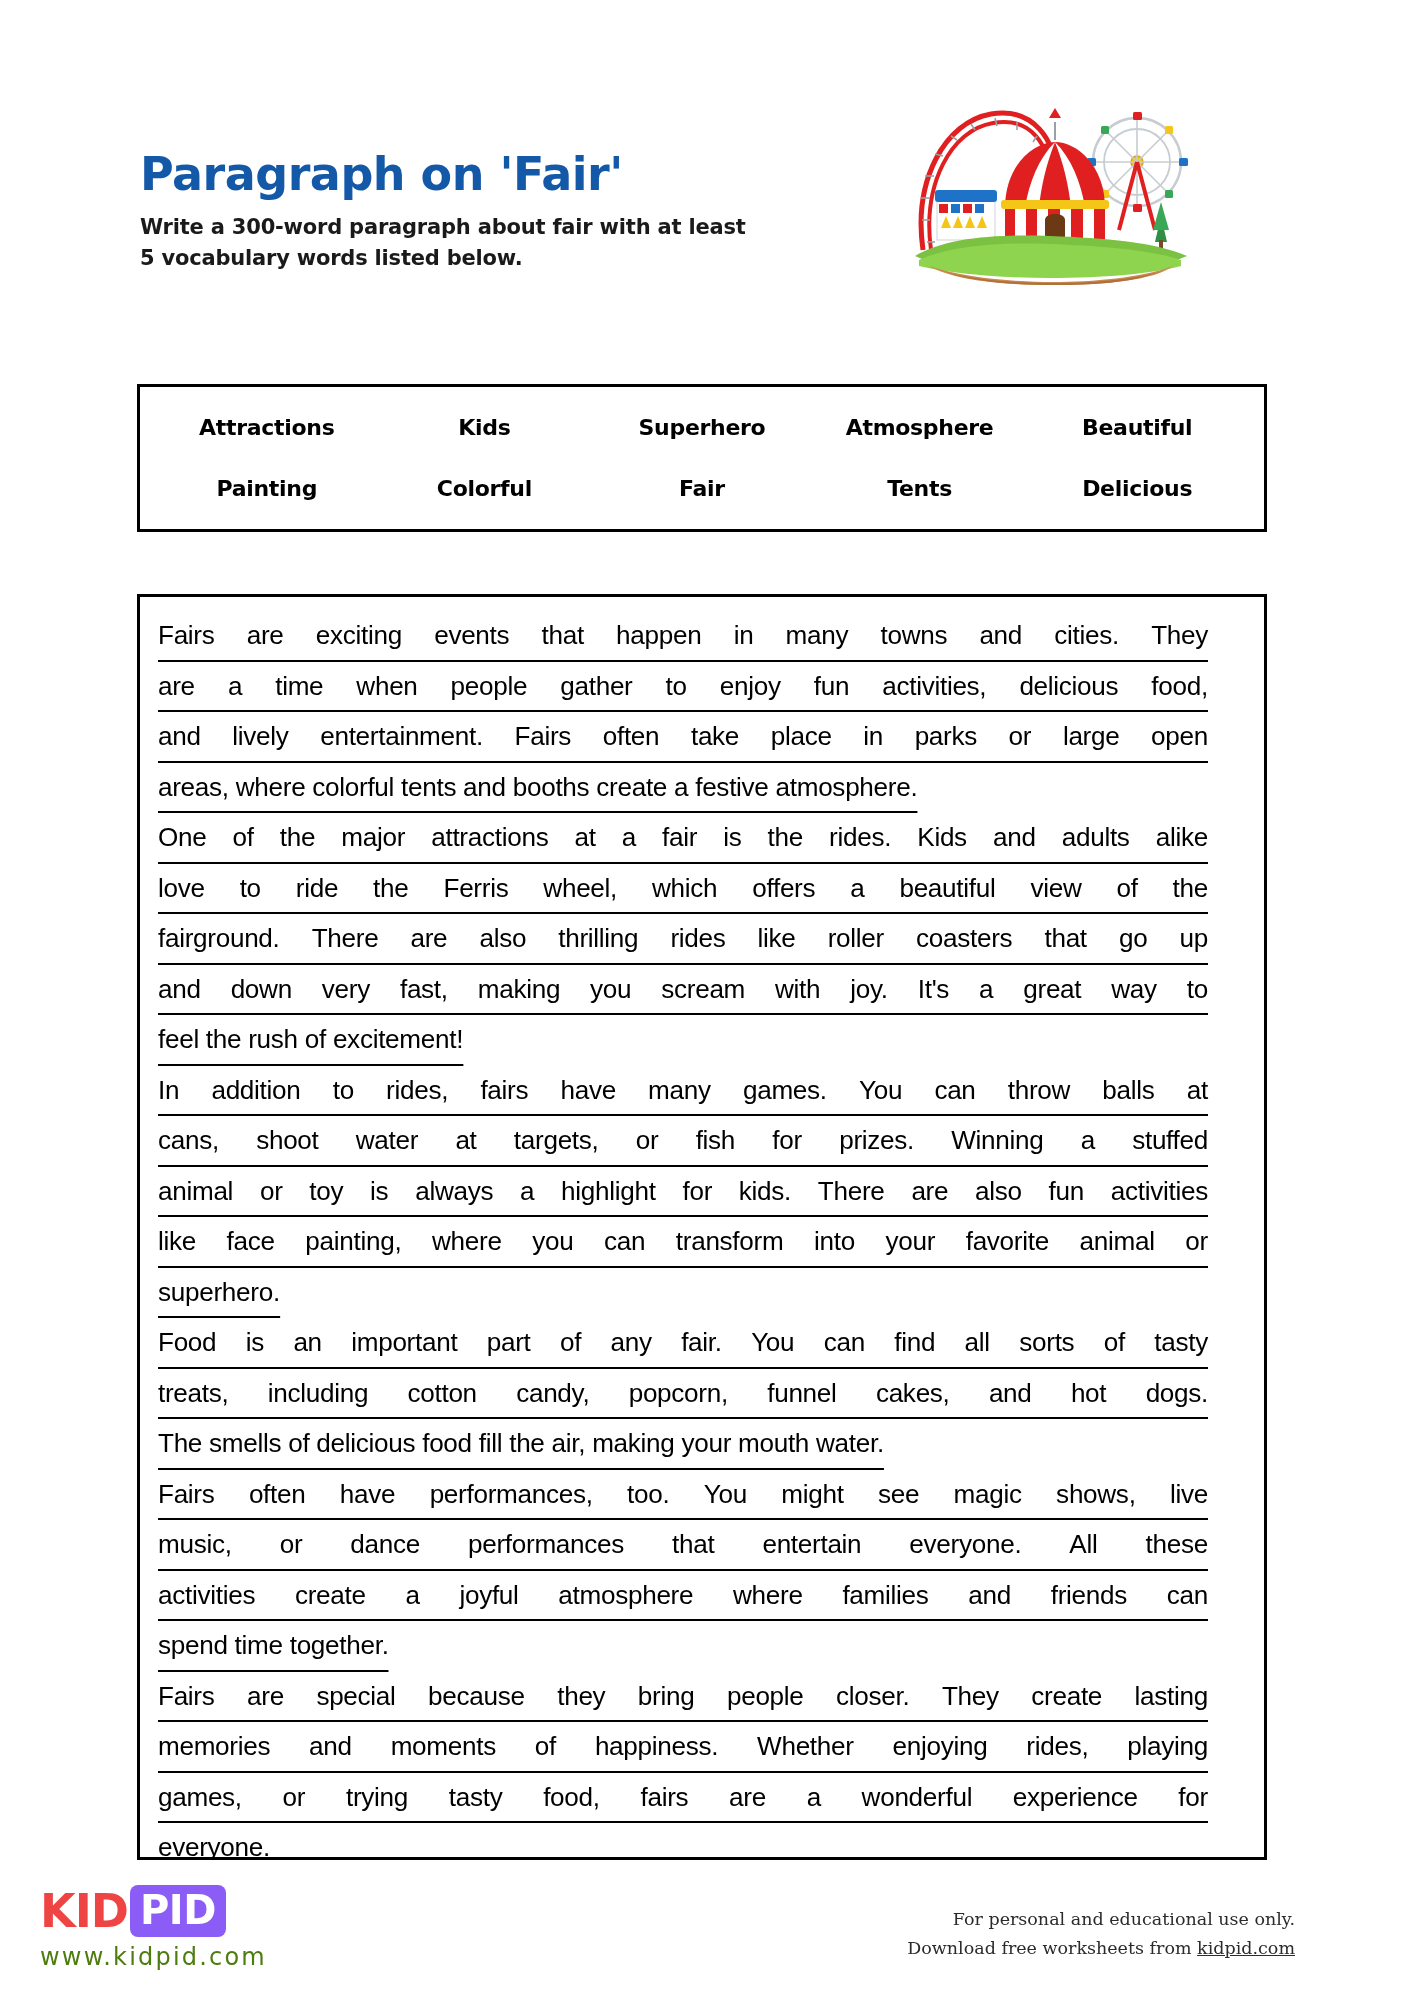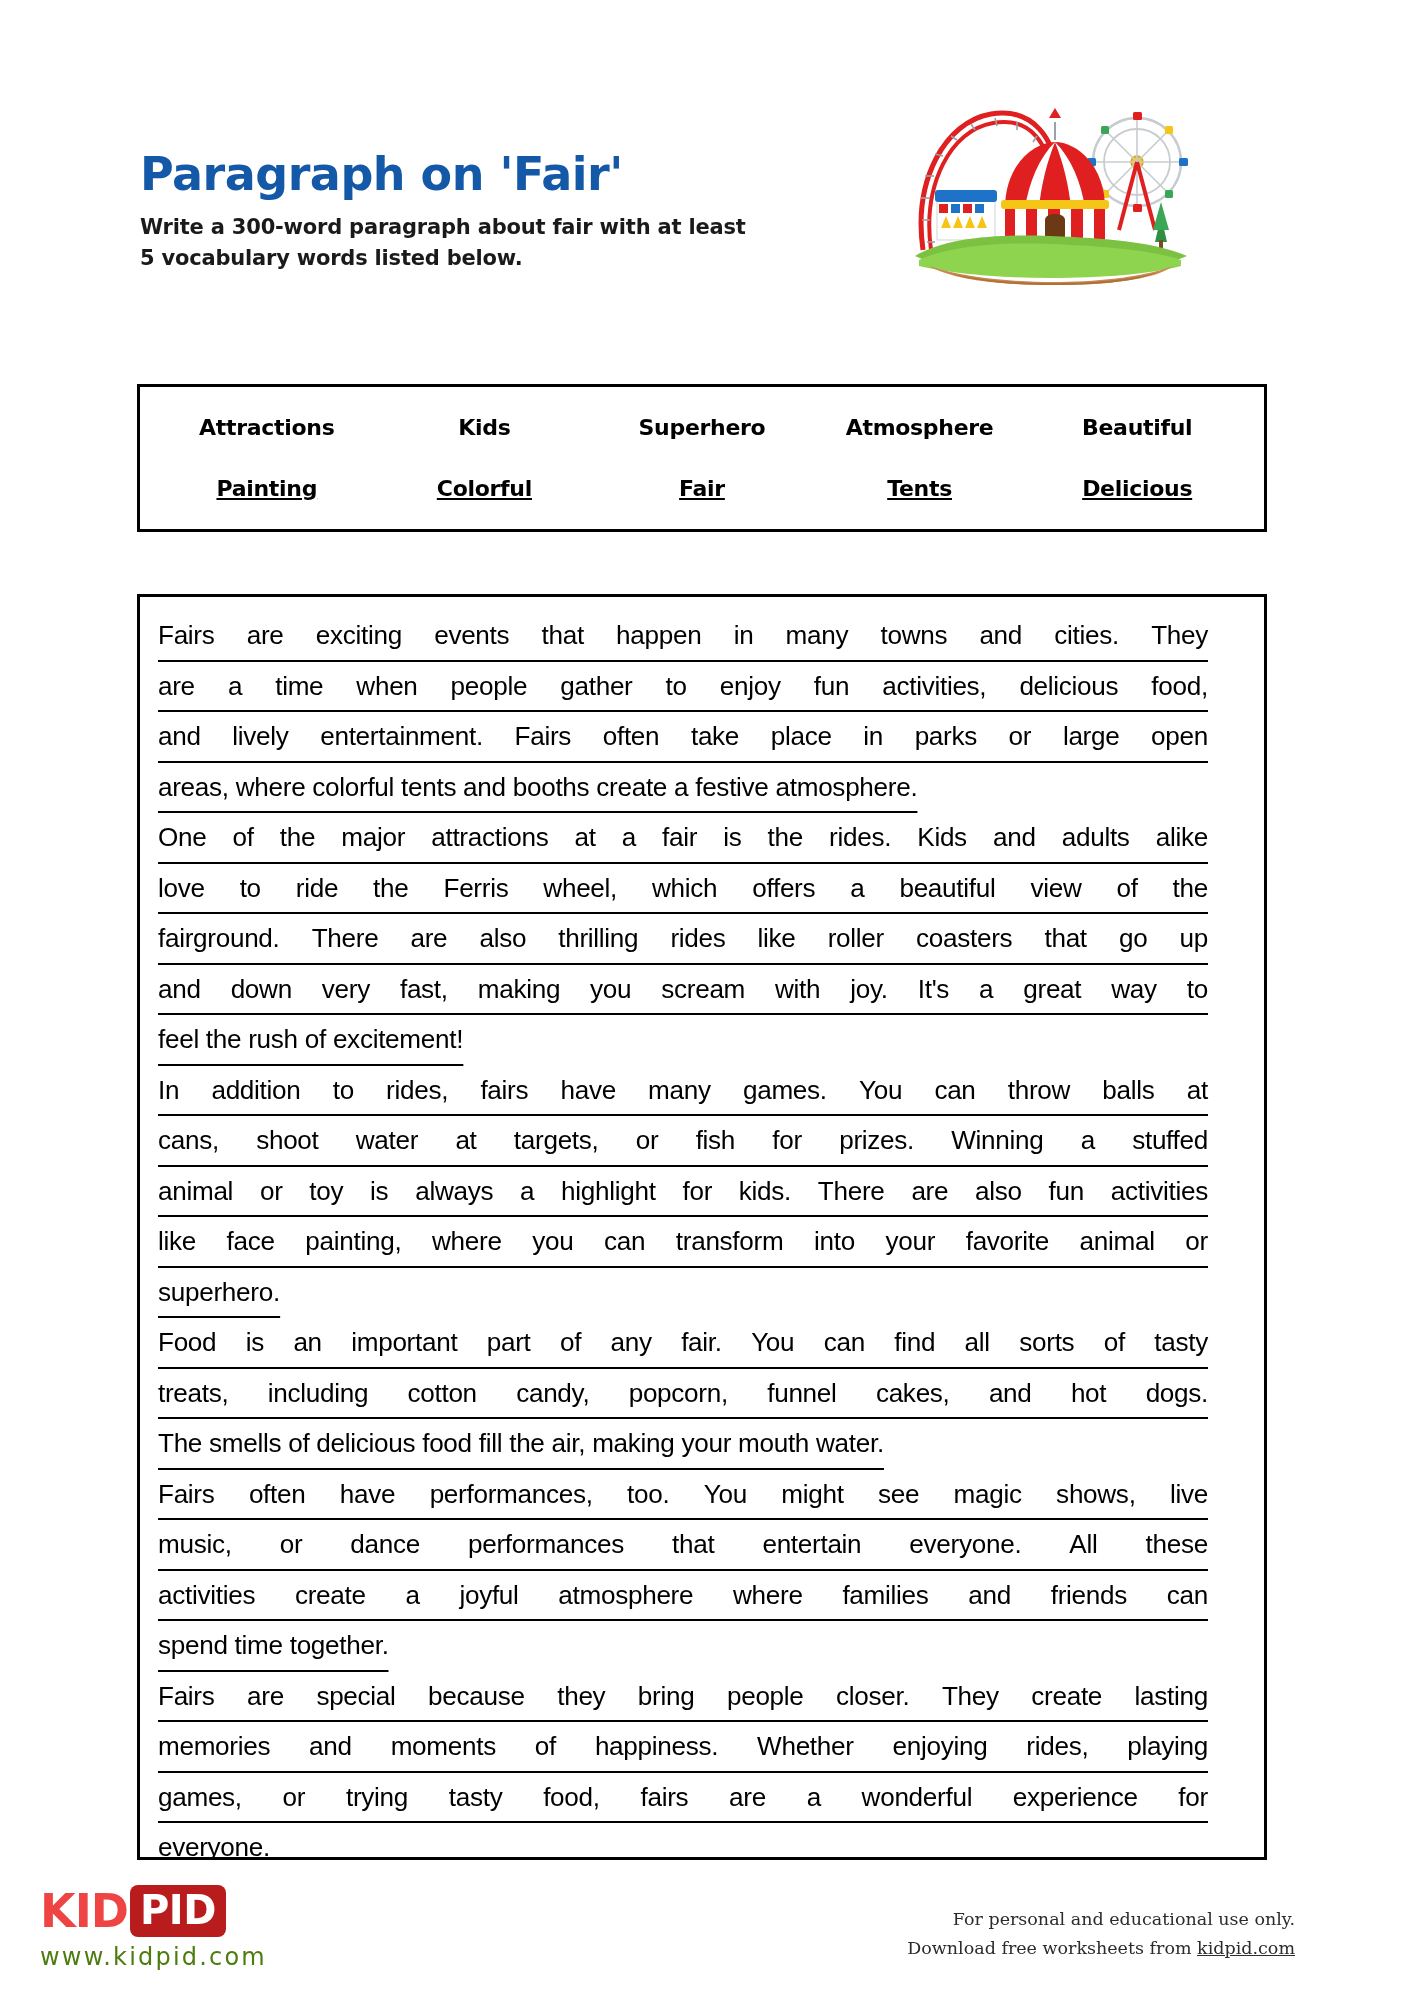--- a/index.html
+++ b/index.html
@@ -64,21 +64,21 @@
     background: #ffffff;
     display: flex;
     flex-direction: column;
     justify-content: center;
   }
   .vocab-row {
     display: flex;
     width: 100%;
     padding: 0 18px;
   }
-  .vocab-row + .vocab-row { margin-top: 36px; text-decoration: underline; }
+  .vocab-row + .vocab-row { margin-top: 36px; }
   .vocab-word {
     flex: 1 1 0;
     text-align: center;
     font-family: "DejaVu Sans", sans-serif;
     font-size: 22px;
     font-weight: 700;
     color: #000000;
     letter-spacing: -0.3px;
     white-space: nowrap;
   }
@@ -136,21 +136,21 @@
   }
   .logo-kid {
     font-family: "DejaVu Sans", sans-serif;
     font-size: 46px;
     font-weight: 700;
     color: #ef4444;
     letter-spacing: -1px;
     line-height: 1;
   }
   .logo-pid {
-    background: #b91c1c;
+    background: #8b5cf6;
     color: #ffffff;
     font-family: "DejaVu Sans", sans-serif;
     font-size: 40px;
     font-weight: 700;
     letter-spacing: -0.5px;
     line-height: 1;
     padding: 5px 10px 7px 10px;
     border-radius: 8px;
     margin-left: 2px;
   }

